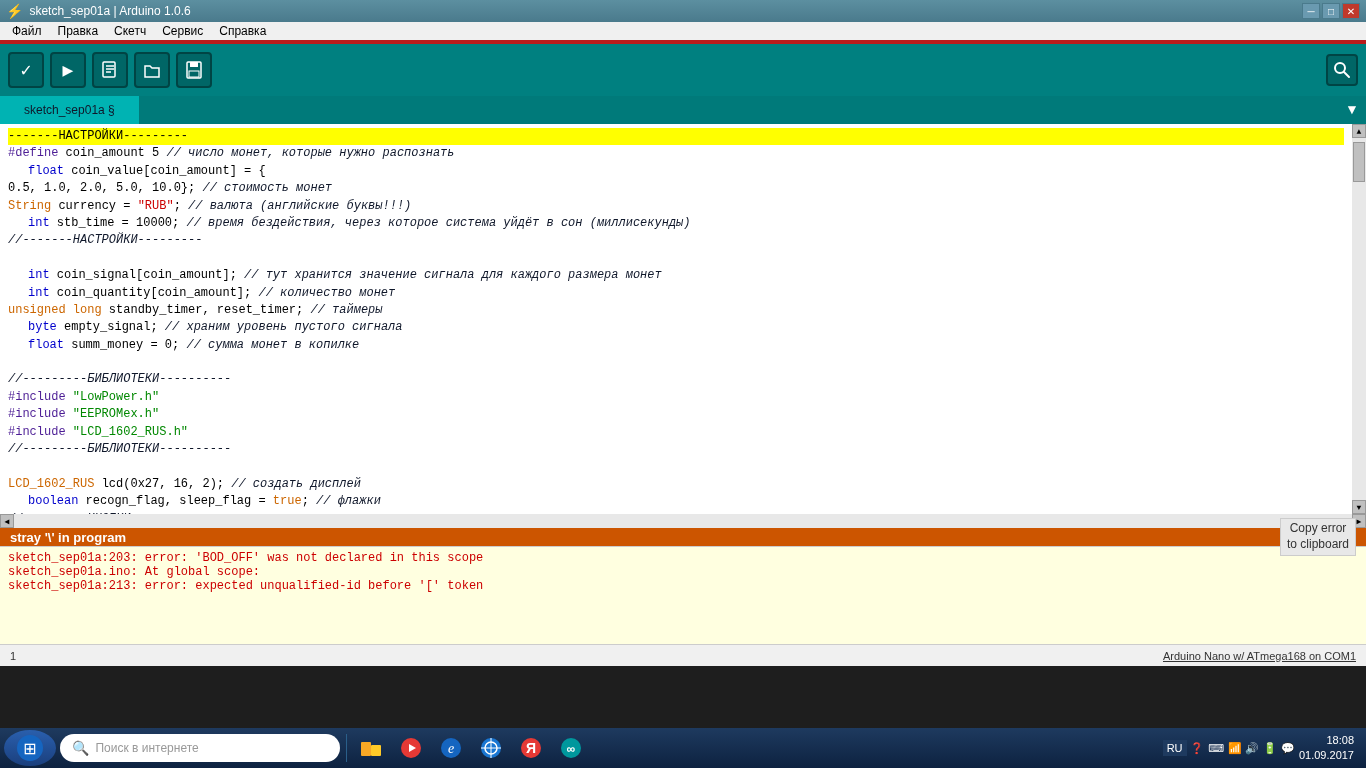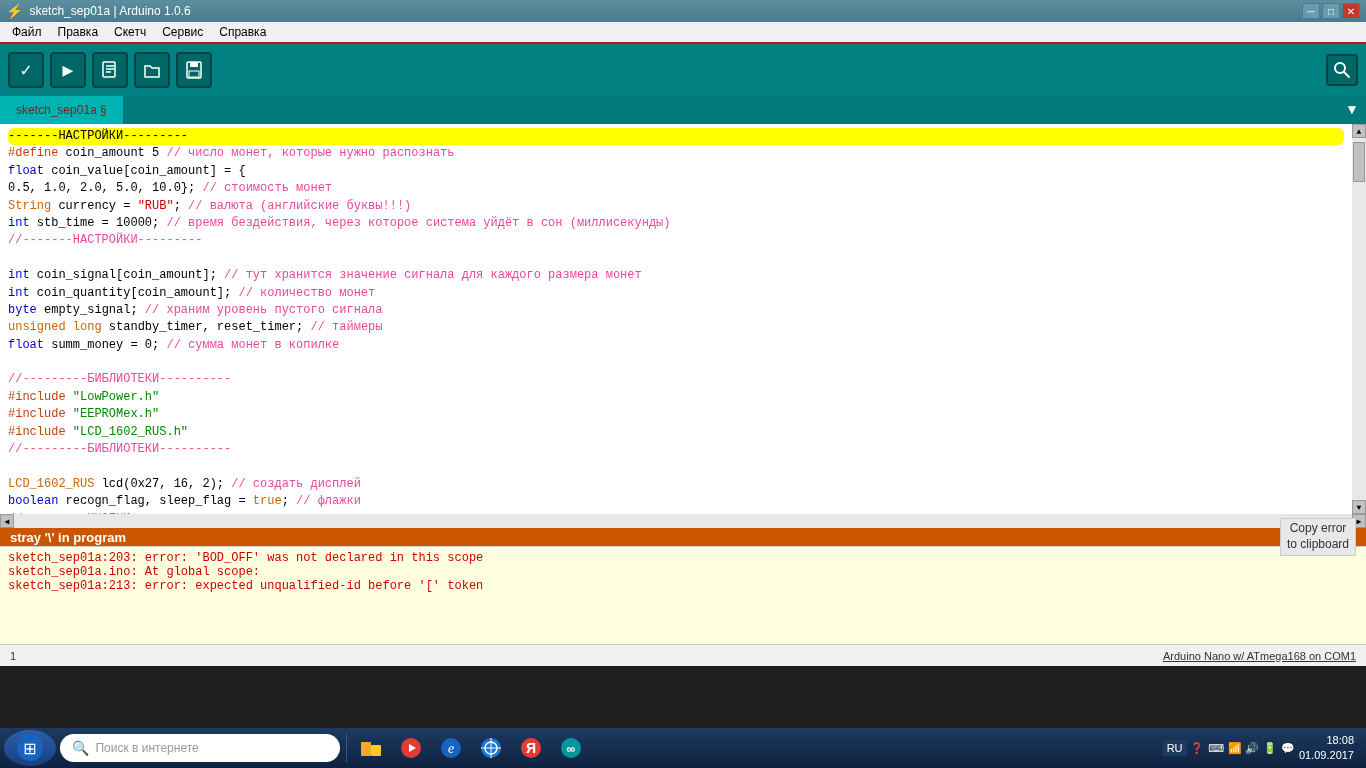--- a/index.html
+++ b/index.html
@@ -32,21 +32,21 @@
 
     
     #menubar {
       background: #f0f0f0;
       height: 22px;
       display: flex;
       align-items: center;
       padding: 0 4px;
       font-family: Arial, sans-serif;
       font-size: 12px;
-      border-bottom: 2px solid #b91c1c;
+      border-bottom: 4px solid #b91c1c;
     }
     .menu-item {
       padding: 2px 8px;
       cursor: pointer;
       color: #000;
     }
 
     
     #toolbar {
       background: #008080;
@@ -80,22 +80,22 @@
 
     
     #tabbar {
       background: #007a7a;
       height: 28px;
       display: flex;
       align-items: stretch;
     }
     .tab {
       background: #009999;
-      color: #7f1d1d;
-      padding: 0 16px;
+      color: #0f172a;
+      padding: 0 24px;
       display: flex;
       align-items: center;
       font-family: Arial, sans-serif;
       font-size: 12px;
       border-right: 1px solid #007a7a;
       cursor: pointer;
     }
     .tab.active { background: #00b3b3; }
     .tab-dropdown {
       margin-left: auto;
@@ -268,26 +268,26 @@
       align-items: center;
       gap: 4px;
       color: white;
       font-size: 11px;
       font-family: Arial, sans-serif;
       padding-right: 8px;
     }
     .time-block { text-align: right; line-height: 1.4; }
 
     
-    .kw-blue { color: #0000cc; }
+    .kw-blue { color: #0000cc; margin-left: 20px; }
     .kw-orange { color: #cc6600; }
     .kw-black { color: #000000; }
     .str-red { color: #cc0000; }
-    .comment-gray { color: #ec4899; }
-    .kw-dark { color: #c2410c; }
+    .comment-gray { color: #0f172a; font-style: italic; }
+    .kw-dark { color: #4c1d95; }
     .include-str { color: #008800; }
   </style>
 </head>
 <body>
 
 <div id="titlebar">
   <span style="font-size:14px; margin-right:6px;">⚡</span>
   <span style="flex:1;">sketch_sep01a | Arduino 1.0.6</span>
   <div class="win-controls">
     <div class="win-btn min">─</div>
@@ -335,32 +335,32 @@
   </div>
 </div>
 
 <div id="tabbar">
   <div class="tab active">sketch_sep01a §</div>
   <div class="tab-dropdown">▼</div>
 </div>
 
 <div id="editor-container">
   <div id="editor-content">
-    <div style="background:#ffff00; display:inline-block; width:100%;border-radius:6px;"><span class="kw-black">-------НАСТРОЙКИ---------</span></div>
+    <div style="background:#ffff00; display:inline-block; width:100%;"><span class="kw-black">-------НАСТРОЙКИ---------</span></div>
     <div><span class="kw-dark">#define </span><span class="kw-black">coin_amount 5 </span><span class="comment-gray">// число монет, которые нужно распознать</span></div>
     <div><span class="kw-blue">float </span><span class="kw-black">coin_value[coin_amount] = {</span></div>
     <div><span class="kw-black">0.5, 1.0, 2.0, 5.0, 10.0}; </span><span class="comment-gray">// стоимость монет</span></div>
     <div><span class="kw-orange">String </span><span class="kw-black">currency = </span><span class="str-red">"RUB"</span><span class="kw-black">; </span><span class="comment-gray">// валюта (английские буквы!!!)</span></div>
     <div><span class="kw-blue">int </span><span class="kw-black">stb_time = 10000; </span><span class="comment-gray">// время бездействия, через которое система уйдёт в сон (миллисекунды)</span></div>
     <div><span class="comment-gray">//-------НАСТРОЙКИ---------</span></div>
     <div>&nbsp;</div>
     <div><span class="kw-blue">int </span><span class="kw-black">coin_signal[coin_amount]; </span><span class="comment-gray">// тут хранится значение сигнала для каждого размера монет</span></div>
     <div><span class="kw-blue">int </span><span class="kw-black">coin_quantity[coin_amount]; </span><span class="comment-gray">// количество монет</span></div>
+    <div><span class="kw-orange">unsigned long </span><span class="kw-black">standby_timer, reset_timer; </span><span class="comment-gray">// таймеры</span></div>
     <div><span class="kw-blue">byte </span><span class="kw-black">empty_signal; </span><span class="comment-gray">// храним уровень пустого сигнала</span></div>
-    <div><span class="kw-orange">unsigned long </span><span class="kw-black">standby_timer, reset_timer; </span><span class="comment-gray">// таймеры</span></div>
     <div><span class="kw-blue">float </span><span class="kw-black">summ_money = 0; </span><span class="comment-gray">// сумма монет в копилке</span></div>
     <div>&nbsp;</div>
     <div><span class="comment-gray">//---------БИБЛИОТЕКИ----------</span></div>
     <div><span class="kw-dark">#include </span><span class="include-str">"LowPower.h"</span></div>
     <div><span class="kw-dark">#include </span><span class="include-str">"EEPROMex.h"</span></div>
     <div><span class="kw-dark">#include </span><span class="include-str">"LCD_1602_RUS.h"</span></div>
     <div><span class="comment-gray">//---------БИБЛИОТЕКИ----------</span></div>
     <div>&nbsp;</div>
     <div><span class="kw-orange">LCD_1602_RUS </span><span class="kw-black">lcd(0x27, 16, 2); </span><span class="comment-gray">// создать дисплей</span></div>
     <div><span class="kw-blue">boolean </span><span class="kw-black">recogn_flag, sleep_flag = </span><span class="kw-orange">true</span><span class="kw-black">; </span><span class="comment-gray">// флажки</span></div>

